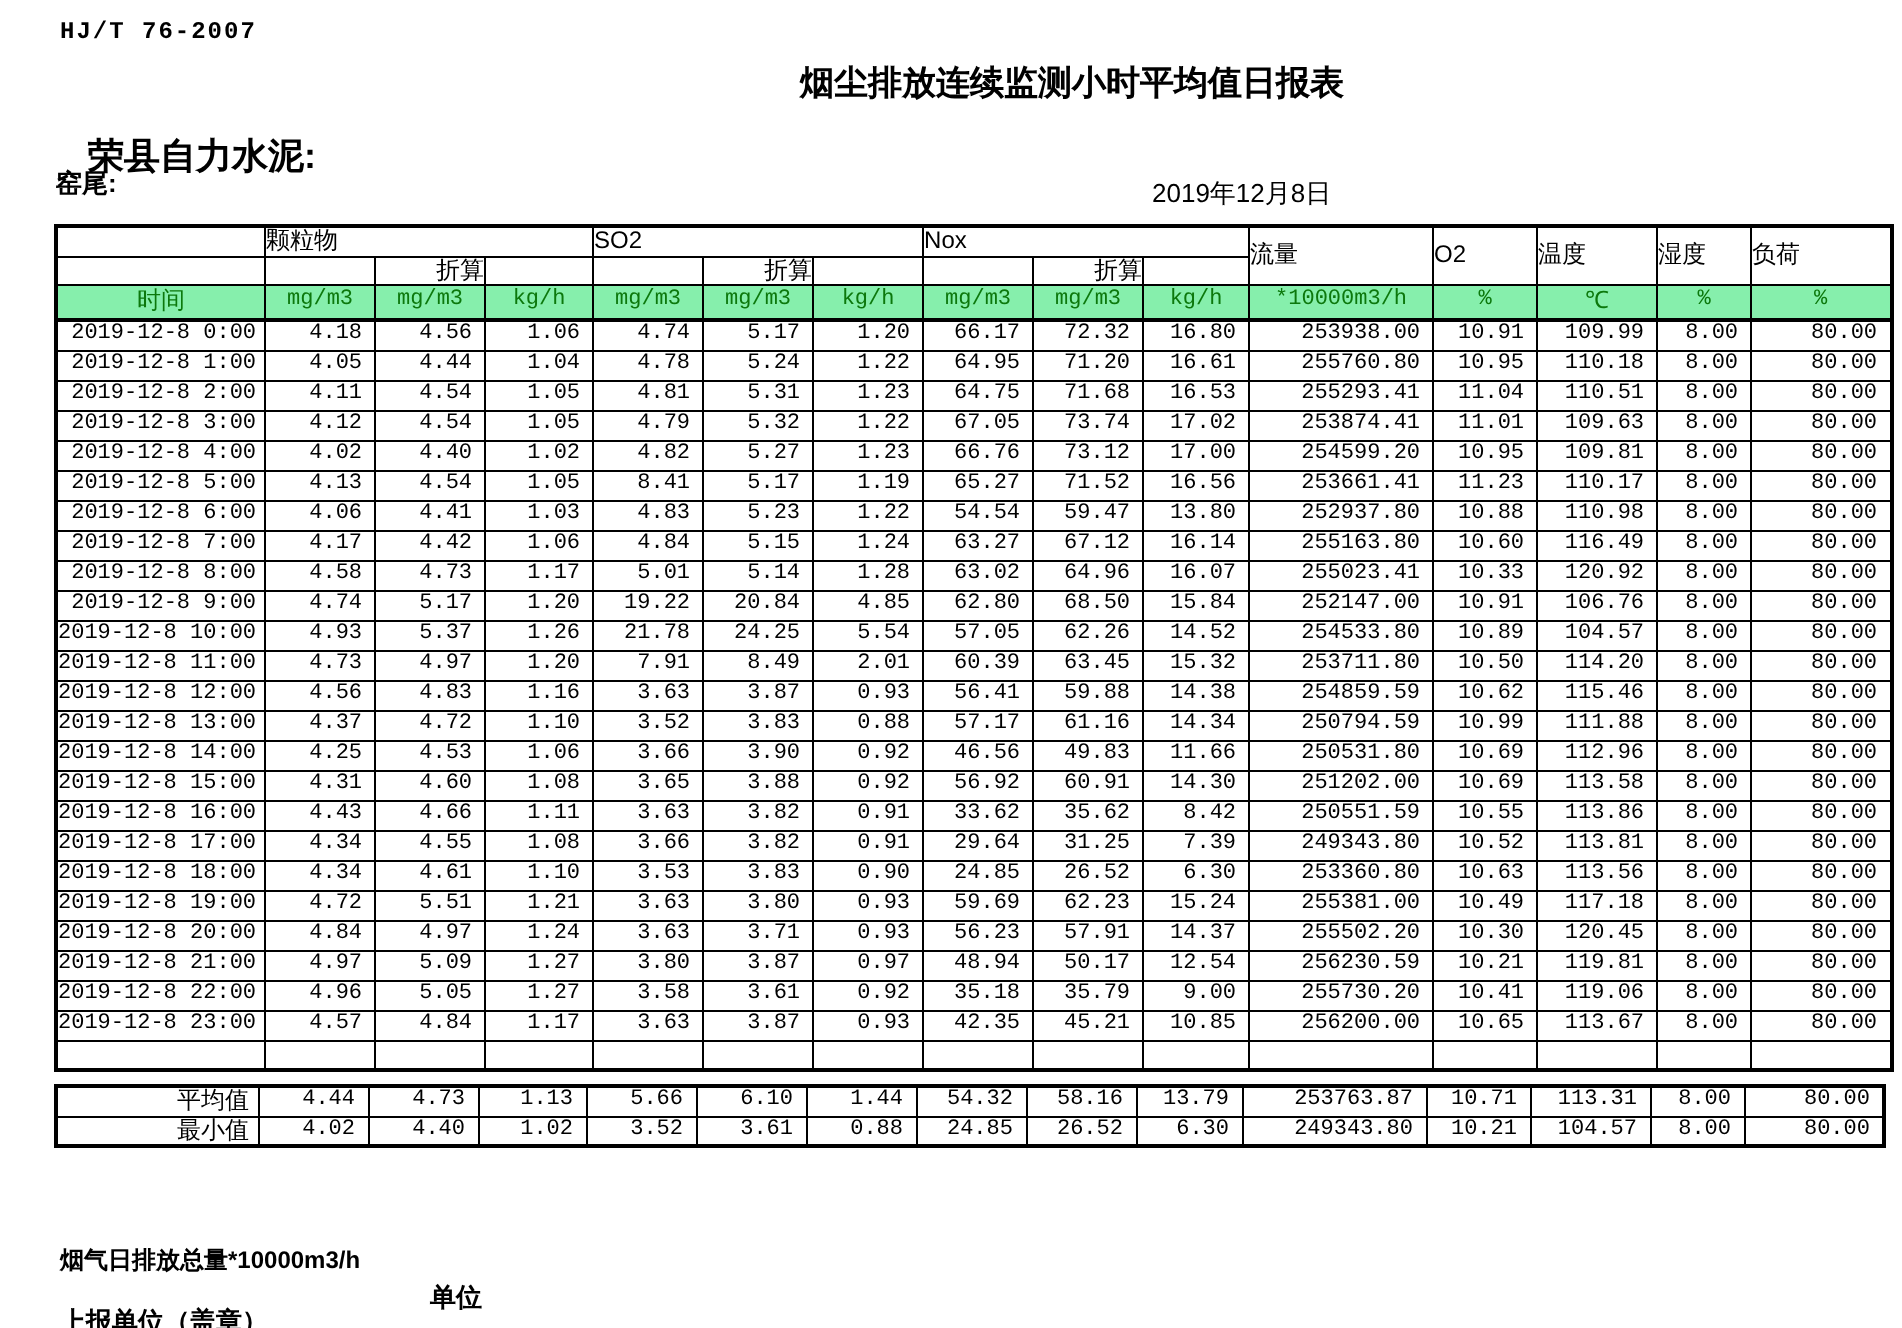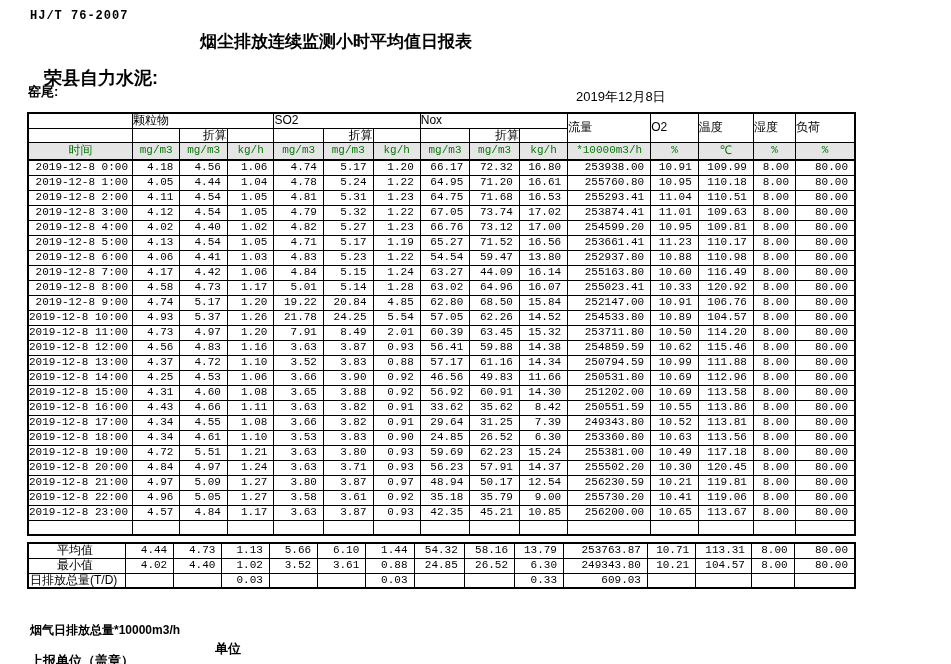--- a/index.html
+++ b/index.html
@@ -1,32 +1,32 @@
 <!DOCTYPE html>
 <html><head>
 <meta charset="utf-8">
 <style>
   * { box-sizing: border-box; }
   html, body { margin: 0; padding: 0; background: #ffffff; }
   #page {
     position: relative;
-    width: 856px; height: 664px;
+    width: 951px; height: 664px;
     background: #ffffff;
     font-family: "Liberation Sans", sans-serif;
     color: #000;
     overflow: hidden;
   }
   .doc-code {
     position: absolute; left: 30px; top: 9px;
     font-size: 12px; font-weight: bold; letter-spacing: 1px;
     font-family: "Liberation Mono", monospace;
   }
   .title {
     position: absolute; left: 0; top: 30px; width: 672px;
-    text-align: center; font-size: 17px; font-weight: bold;
+    text-align: right; font-size: 17px; font-weight: bold;
   }
   .company { position: absolute; left: 44px; top: 66px; font-size: 18px; font-weight: bold; }
   .location { position: absolute; left: 28px; top: 83px; font-size: 13px; font-weight: bold; }
   .date { position: absolute; left: 576px; top: 88px; font-size: 13px; }
 
   #table-wrap { position: absolute; left: 27px; top: 112px; }
 
   table { border-collapse: collapse; table-layout: fixed; }
   .t-main { border: 2px solid #000; }
   .t-sum  { border: 2px solid #000; }
@@ -34,38 +34,38 @@
     border: 1px solid #000;
     padding: 0; margin: 0;
     font-size: 11px; line-height: 13px;
     overflow: visible;
     white-space: nowrap;
   }
   .hr1 td { height: 15px; text-align: left; font-size: 12px; }
   .hr2 td { height: 14px; text-align: right; font-size: 12px; }
   .hr3 td {
     height: 18px; text-align: center;
-    background: #e5e5e5; color: #0c780c;
+    background: #86efac; color: #0c780c;
     font-family: "Liberation Mono", monospace;
     font-size: 11px;
     border-bottom: 2px solid #000;
   }
   .hr3 td.cjk { font-family: "Liberation Sans", sans-serif; font-size: 12px; }
   tbody tr { height: 15px; }
   .t-sum tbody tr { height: 15px; }
   td.c-num {
     text-align: right; padding-right: 6px;
     font-family: "Liberation Mono", monospace;
   }
   td.lbl-right {
     text-align: right; padding-right: 4px;
     font-family: "Liberation Mono", monospace;
     font-size: 11px;
   }
-  .t-sum td.lbl-right { font-family: "Liberation Sans", sans-serif; font-size: 12px; text-align: center; }
+  .t-sum td.lbl-right { font-family: "Liberation Sans", sans-serif; font-size: 12px; }
   td.lbl-left {
     text-align: left; padding-left: 1px;
     font-size: 12px;
   }
   .gap { height: 6px; }
 
   .footer-note { position: absolute; left: 30px; top: 622px; font-size: 12px; font-weight: bold; }
   .footer-report { position: absolute; left: 30px; top: 624px; font-size: 13px; font-weight: bold; margin-top: 28px; }
   .footer-unit { position: absolute; left: 215px; top: 640px; font-size: 13px; font-weight: bold; }
 </style>
@@ -224,21 +224,21 @@
             <td class="c-num">10.95</td>
             <td class="c-num">109.81</td>
             <td class="c-num">8.00</td>
             <td class="c-num">80.00</td>
           </tr>
           <tr>
             <td class="lbl-right">2019-12-8 5:00</td>
             <td class="c-num">4.13</td>
             <td class="c-num">4.54</td>
             <td class="c-num">1.05</td>
-            <td class="c-num">4.71</td>
+            <td class="c-num">8.41</td>
             <td class="c-num">5.17</td>
             <td class="c-num">1.19</td>
             <td class="c-num">65.27</td>
             <td class="c-num">71.52</td>
             <td class="c-num">16.56</td>
             <td class="c-num">253661.41</td>
             <td class="c-num">11.23</td>
             <td class="c-num">110.17</td>
             <td class="c-num">8.00</td>
             <td class="c-num">80.00</td>
@@ -262,21 +262,21 @@
           </tr>
           <tr>
             <td class="lbl-right">2019-12-8 7:00</td>
             <td class="c-num">4.17</td>
             <td class="c-num">4.42</td>
             <td class="c-num">1.06</td>
             <td class="c-num">4.84</td>
             <td class="c-num">5.15</td>
             <td class="c-num">1.24</td>
             <td class="c-num">63.27</td>
-            <td class="c-num">44.09</td>
+            <td class="c-num">67.12</td>
             <td class="c-num">16.14</td>
             <td class="c-num">255163.80</td>
             <td class="c-num">10.60</td>
             <td class="c-num">116.49</td>
             <td class="c-num">8.00</td>
             <td class="c-num">80.00</td>
           </tr>
           <tr>
             <td class="lbl-right">2019-12-8 8:00</td>
             <td class="c-num">4.58</td>
@@ -617,37 +617,20 @@
             <td class="c-num">0.88</td>
             <td class="c-num">24.85</td>
             <td class="c-num">26.52</td>
             <td class="c-num">6.30</td>
             <td class="c-num">249343.80</td>
             <td class="c-num">10.21</td>
             <td class="c-num">104.57</td>
             <td class="c-num">8.00</td>
             <td class="c-num">80.00</td>
           </tr>
-          <tr>
-            <td class="lbl-left">日排放总量(T/D)</td>
-            <td class="c-num"></td>
-            <td class="c-num"></td>
-            <td class="c-num">0.03</td>
-            <td class="c-num"></td>
-            <td class="c-num"></td>
-            <td class="c-num">0.03</td>
-            <td class="c-num"></td>
-            <td class="c-num"></td>
-            <td class="c-num">0.33</td>
-            <td class="c-num">609.03</td>
-            <td class="c-num"></td>
-            <td class="c-num"></td>
-            <td class="c-num"></td>
-            <td class="c-num"></td>
-          </tr>
         </tbody>
     </table>
   </div>
 
   <div class="footer-note">烟气日排放总量*10000m3/h</div>
   <div class="footer-report">上报单位（盖章）</div>
   <div class="footer-unit">单位</div>
 </div>
 
 </body></html>

